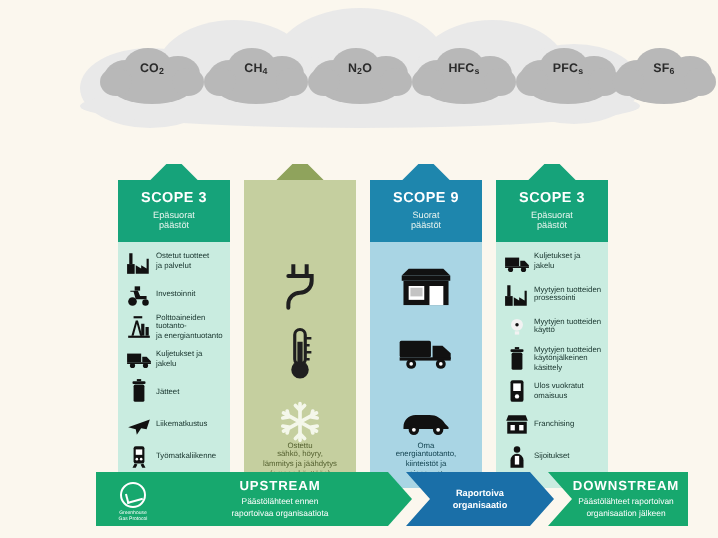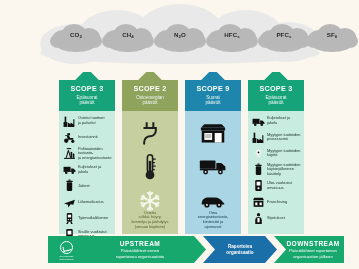--- a/index.html
+++ b/index.html
@@ -19,21 +19,21 @@
   .gas .puff{position:absolute;background:#b8b8b8;border-radius:50%;display:block;}
   .gas .lbl{
     position:absolute;left:0;top:10px;width:52px;text-align:center;
     font-size:6.2px;font-weight:bold;color:#2b2b2b;letter-spacing:.1px;z-index:5;
     line-height:1;
   }
   .gas .lbl sub{font-size:4.4px;vertical-align:baseline;position:relative;top:1px;}
 
   
   .cols{position:absolute;left:59px;top:66px;width:244px;height:162px;}
-  .col{position:absolute;top:6px;width:56px;height:162px;}
+  .col{position:absolute;top:16px;width:56px;height:162px;}
   .colbody{
     position:absolute;left:0;top:8px;width:56px;height:154px;
   }
   .tip{position:absolute;left:0;top:0;width:56px;height:9px;overflow:hidden;}
   .tip div{
     position:absolute;left:14px;top:2px;width:28px;height:28px;
     transform:rotate(45deg);border-radius:2px;
   }
   .head{position:absolute;left:0;top:0;width:56px;height:31px;text-align:center;}
   .head .t{font-size:7.2px;font-weight:bold;color:#fff;letter-spacing:.25px;padding-top:4px;}
@@ -250,24 +250,20 @@
               <span class="tx">Sisälle vuokratut<br>omaisuus</span>
             </div>
           </div>
         </div>
       </div>
       <div class="col col2" style="left: 63px;">
         <div class="tip">
           <div style="background: rgb(143, 163, 92);"></div>
         </div>
         <div class="colbody" style="background: rgb(197, 207, 159);">
-          <div class="head" style="background: rgb(143, 163, 92);">
-            <div class="t">SCOPE 2</div>
-            <div class="s">Ostoenergian<br>päästöt</div>
-          </div>
           <div class="centericons">
             <div class="ci">
               <svg width="20" height="26" viewBox="0 0 24 30" fill="none" stroke="#1f1f1f" stroke-width="2.4">
                 <path d="M8 2v7M16 2v7"></path>
                 <path d="M5 9h14v3a7 7 0 0 1-7 7 7 7 0 0 0-7 7v2" stroke-linecap="round"></path>
               </svg>
             </div>
             <div class="ci">
               <svg width="14" height="28" viewBox="0 0 16 32" fill="#1f1f1f">
                 <rect x="5" y="2" width="6" height="20" rx="3" fill="none" stroke="#1f1f1f" stroke-width="1.8"></rect>

